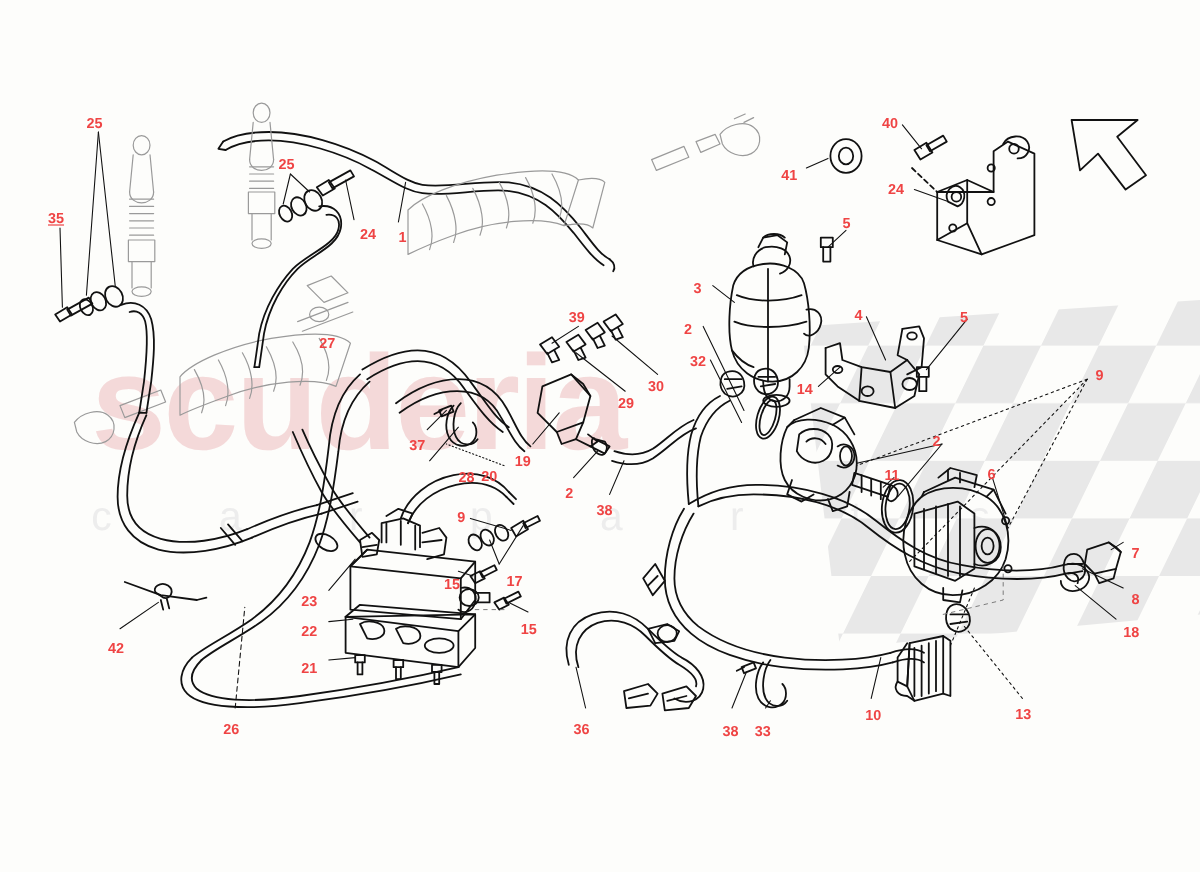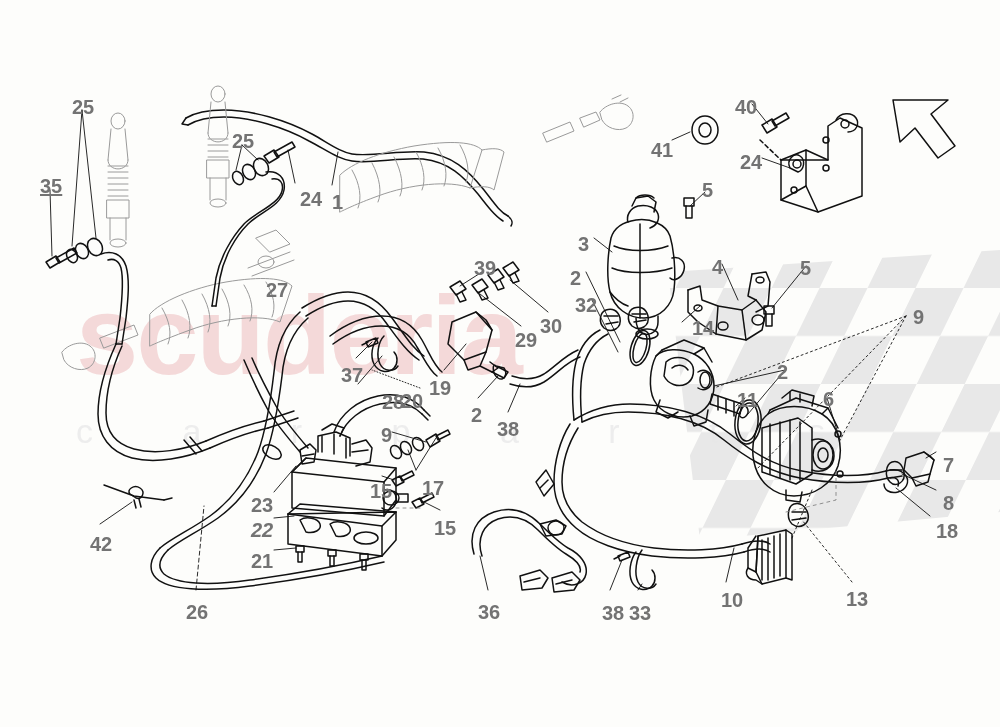--- a/index.html
+++ b/index.html
@@ -1,19 +1,19 @@
 <!DOCTYPE html>
 <html><head>
 <meta charset="utf-8">
 <style>
   html,body{margin:0;padding:0;background:#fff;}
   body{font-family:"Liberation Sans",sans-serif;}
   #page{position:relative;width:1000px;height:727px;background:#fdfdfb;overflow:hidden;}
   #svgroot{position:absolute;inset:0;width:1000px;height:727px;}
-  .lbl{position:absolute;font-family:"Liberation Sans",sans-serif;font-size:20px;font-weight:700;color:#737373;line-height:1;white-space:nowrap;}
+  .lbl{position:absolute;font-family:"Liberation Sans",sans-serif;font-size:12px;font-weight:700;color:#ef4444;line-height:1;white-space:nowrap;}
   .wm-scuderia{position:absolute;left:76px;top:280px;font-family:"Liberation Sans",sans-serif;font-size:112px;font-weight:700;color:#f4d9d9;letter-spacing:-2px;line-height:1;user-select:none;}
   .wm-carparts{position:absolute;left:76px;top:414px;font-family:"Liberation Sans",sans-serif;font-size:34px;font-weight:400;color:#ededed;letter-spacing:40px;line-height:1;user-select:none;}
 </style>
 </head>
 <body>
 
 <div id="page">
 
   <div class="wm-scuderia">scuderia</div>
   <div class="wm-carparts">c a r p a r t s</div>
@@ -554,21 +554,21 @@
       <div class="lbl" style="left: 332px; top: 192px;">1</div>
       <div class="lbl" style="left: 651px; top: 140px;">41</div>
       <div class="lbl" style="left: 735px; top: 97px;">40</div>
       <div class="lbl" style="left: 740px; top: 152px;">24</div>
       <div class="lbl" style="left: 702px; top: 180px;">5</div>
       <div class="lbl" style="left: 578px; top: 234px;">3</div>
       <div class="lbl" style="left: 570px; top: 268px;">2</div>
       <div class="lbl" style="left: 575px; top: 295px;">32</div>
       <div class="lbl" style="left: 712px; top: 257px;">4</div>
       <div class="lbl" style="left: 800px; top: 258px;">5</div>
-      <div class="lbl" style="left: 692px; top: 318px;">14</div>
+      <div class="lbl" style="left: 664px; top: 318px;">14</div>
       <div class="lbl" style="left: 913px; top: 307px;">9</div>
       <div class="lbl" style="left: 777px; top: 362px;">2</div>
       <div class="lbl" style="left: 737px; top: 390px;">11</div>
       <div class="lbl" style="left: 823px; top: 389px;">6</div>
       <div class="lbl" style="left: 943px; top: 455px;">7</div>
       <div class="lbl" style="left: 943px; top: 493px;">8</div>
       <div class="lbl" style="left: 936px; top: 521px;">18</div>
       <div class="lbl" style="left: 846px; top: 589px;">13</div>
       <div class="lbl" style="left: 721px; top: 590px;">10</div>
       <div class="lbl" style="left: 474px; top: 258px;">39</div>
@@ -579,21 +579,21 @@
       <div class="lbl" style="left: 342px; top: 392px; margin-left: 40px;">28</div>
       <div class="lbl" style="left: 401px; top: 391px;">20</div>
       <div class="lbl" style="left: 429px; top: 378px;">19</div>
       <div class="lbl" style="left: 471px; top: 405px;">2</div>
       <div class="lbl" style="left: 497px; top: 419px;">38</div>
       <div class="lbl" style="left: 381px; top: 425px;">9</div>
       <div class="lbl" style="left: 422px; top: 478px;">17</div>
       <div class="lbl" style="left: 370px; top: 481px;">15</div>
       <div class="lbl" style="left: 434px; top: 518px;">15</div>
       <div class="lbl" style="left: 251px; top: 495px;">23</div>
-      <div class="lbl" style="left: 251px; top: 520px; font-style: italic;">22</div>
+      <div class="lbl" style="left: 251px; top: 520px;">22</div>
       <div class="lbl" style="left: 251px; top: 551px;">21</div>
       <div class="lbl" style="left: 90px; top: 534px;">42</div>
       <div class="lbl" style="left: 186px; top: 602px;">26</div>
       <div class="lbl" style="left: 478px; top: 602px;">36</div>
       <div class="lbl" style="left: 602px; top: 603px;">38</div>
       <div class="lbl" style="left: 629px; top: 603px;">33</div>
     </div>
 
 </div>
 

